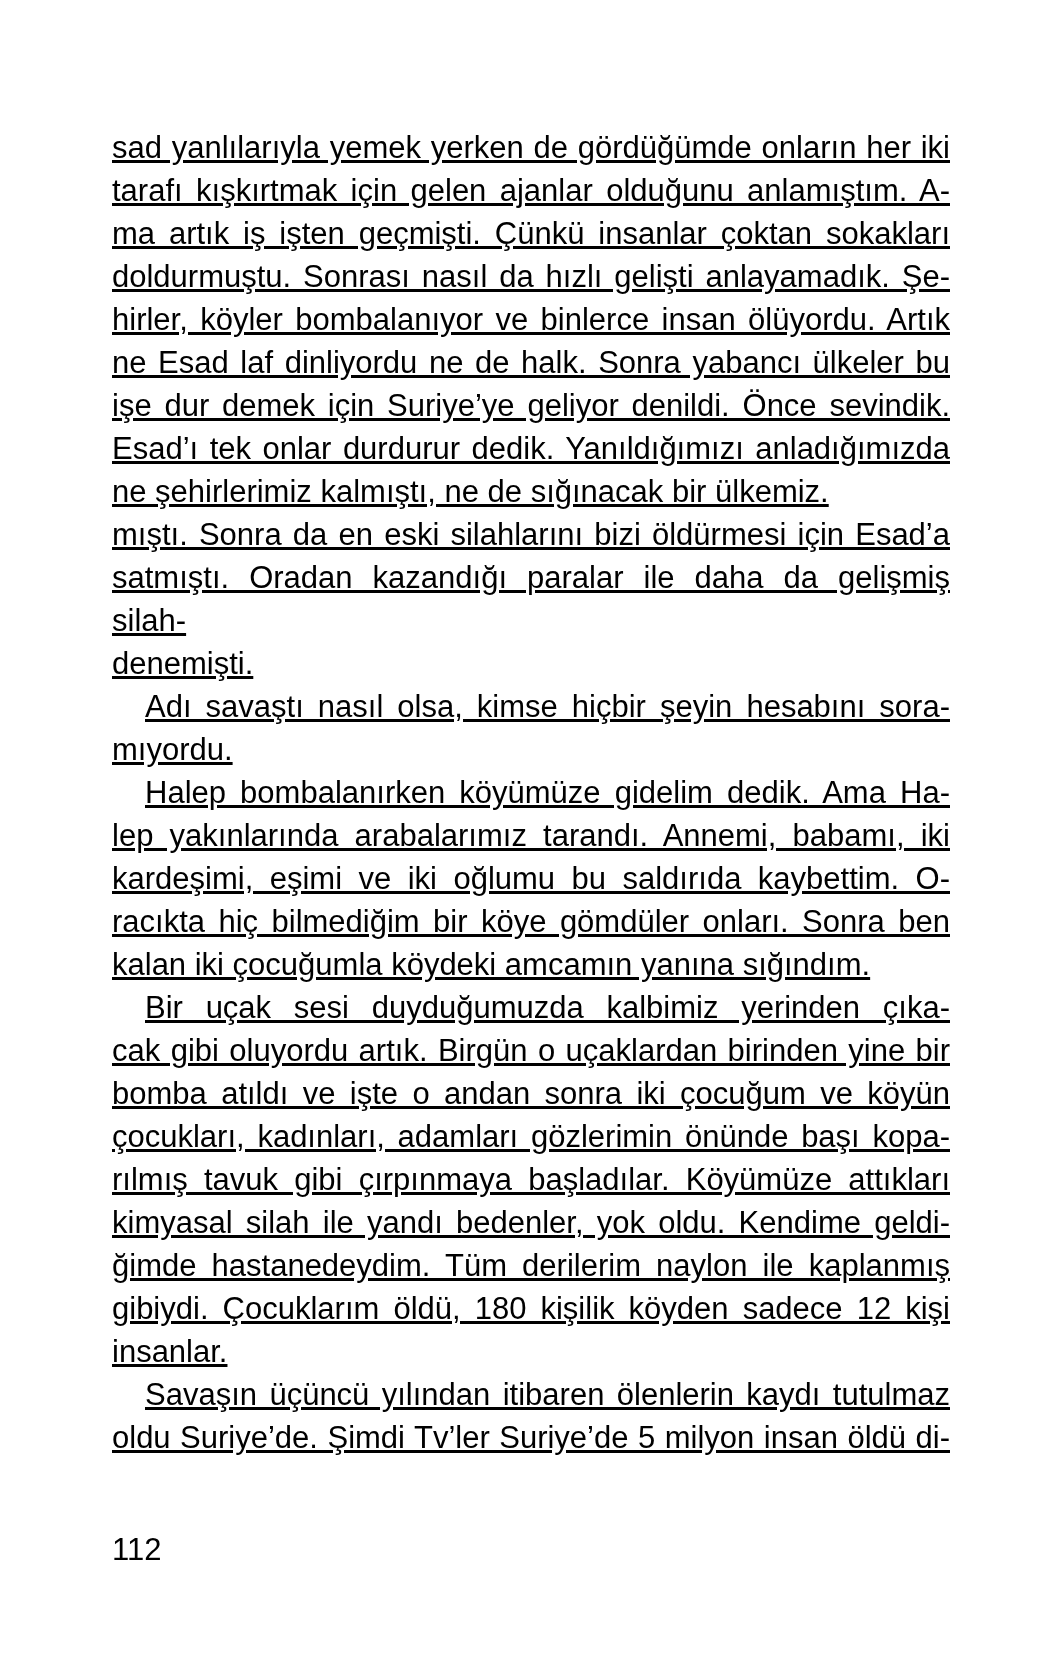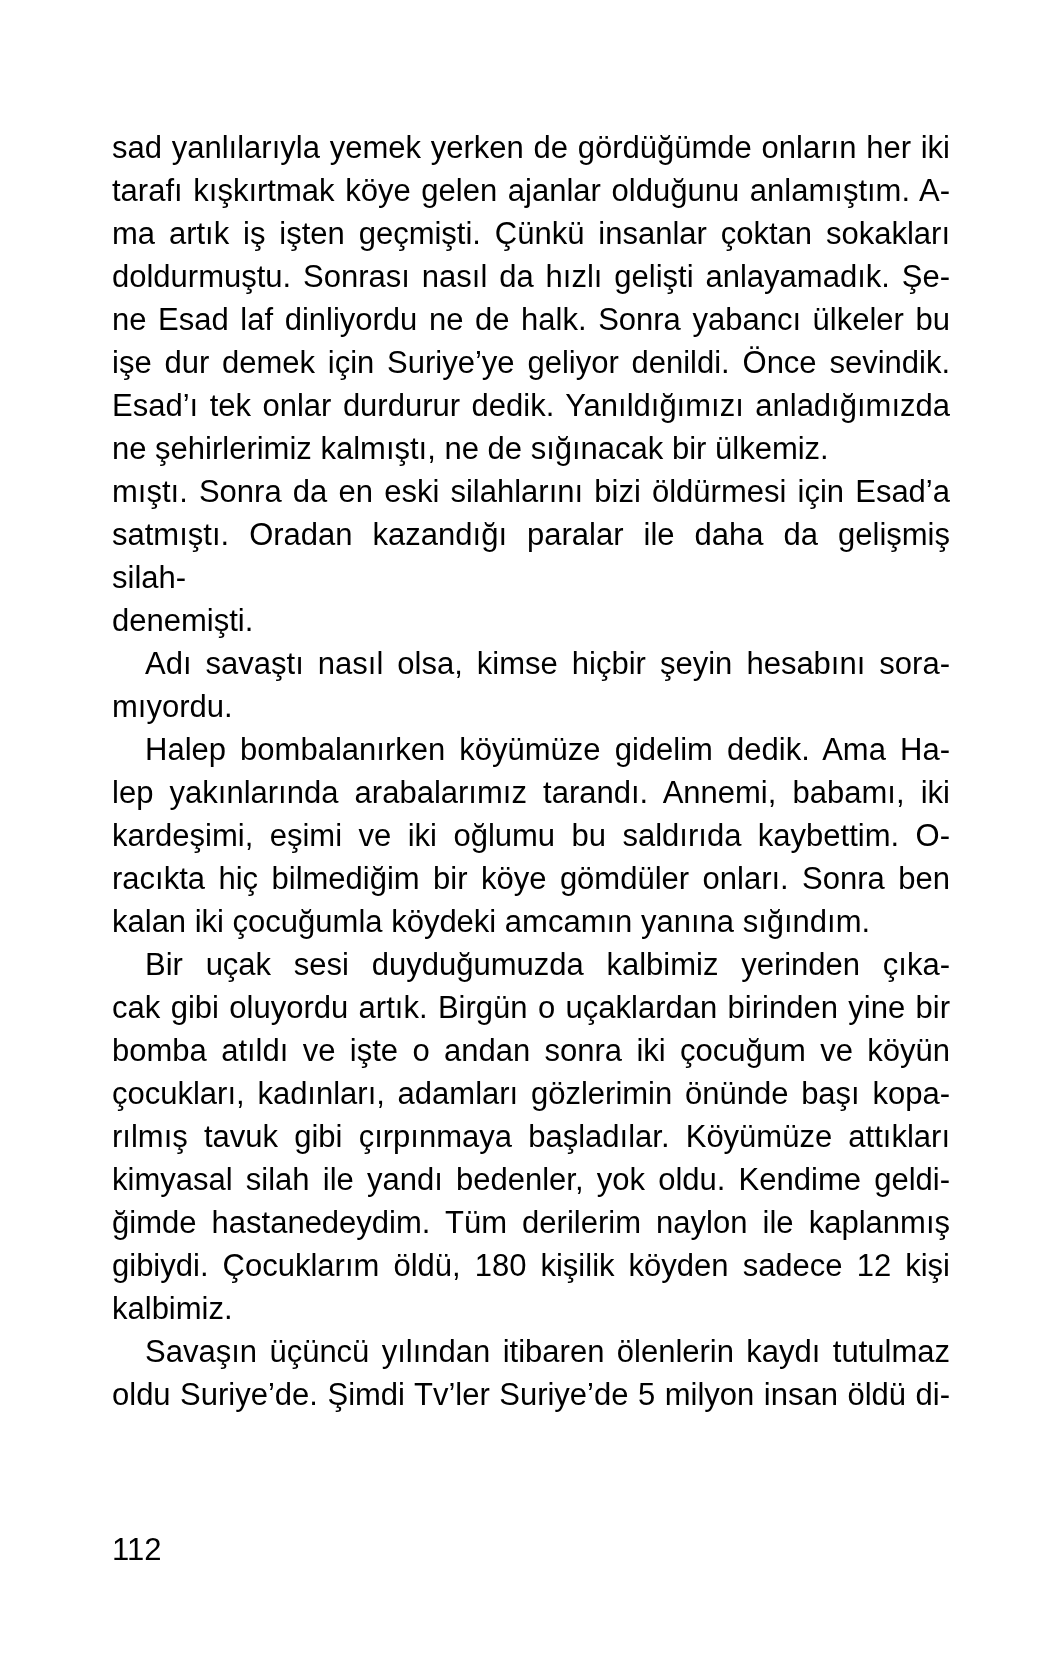--- a/index.html
+++ b/index.html
@@ -25,20 +25,21 @@
     font-weight: 400;
   }
   .paragraph {
     margin: 0;
     padding: 0;
   }
   .line {
     text-align: justify;
     text-align-last: justify;
     white-space: normal;
+    text-decoration: underline;
   }
   .line.last {
     text-align: center;
     text-align-last: left;
   }
   .line.indent {
     padding-left: 33px;
   }
   .page-number {
     position: absolute;
@@ -48,23 +49,24 @@
     line-height: 43px;
   }
 </style>
 </head>
 <body>
 
 <div class="text-block">
 
   <div class="paragraph">
     <div class="line">sad yanlılarıyla yemek yerken de gördüğümde onların her iki</div>
-    <div class="line">tarafı kışkırtmak köye gelen ajanlar olduğunu anlamıştım. A-</div>
+    <div class="line">tarafı kışkırtmak için gelen ajanlar olduğunu anlamıştım. A-</div>
     <div class="line">ma artık iş işten geçmişti. Çünkü insanlar çoktan sokakları</div>
     <div class="line">doldurmuştu. Sonrası nasıl da hızlı gelişti anlayamadık. Şe-</div>
+    <div class="line">hirler, köyler bombalanıyor ve binlerce insan ölüyordu. Artık</div>
     <div class="line">ne Esad laf dinliyordu ne de halk. Sonra yabancı ülkeler bu</div>
     <div class="line">işe dur demek için Suriye’ye geliyor denildi. Önce sevindik.</div>
     <div class="line">Esad’ı tek onlar durdurur dedik. Yanıldığımızı anladığımızda</div>
     <div class="line last">ne şehirlerimiz kalmıştı, ne de sığınacak bir ülkemiz.</div>
   </div>
 
   <div class="paragraph">
     <div class="line">mıştı. Sonra da en eski silahlarını bizi öldürmesi için Esad’a</div>
     <div class="line">satmıştı. Oradan kazandığı paralar ile daha da gelişmiş silah-</div>
     <div class="line last">denemişti.</div>
@@ -85,21 +87,21 @@
 
   <div class="paragraph">
     <div class="line indent">Bir uçak sesi duyduğumuzda kalbimiz yerinden çıka-</div>
     <div class="line">cak gibi oluyordu artık. Birgün o uçaklardan birinden yine bir</div>
     <div class="line">bomba atıldı ve işte o andan sonra iki çocuğum ve köyün</div>
     <div class="line">çocukları, kadınları, adamları gözlerimin önünde başı kopa-</div>
     <div class="line">rılmış tavuk gibi çırpınmaya başladılar. Köyümüze attıkları</div>
     <div class="line">kimyasal silah ile yandı bedenler, yok oldu. Kendime geldi-</div>
     <div class="line">ğimde hastanedeydim. Tüm derilerim naylon ile kaplanmış</div>
     <div class="line">gibiydi. Çocuklarım öldü, 180 kişilik köyden sadece 12 kişi</div>
-    <div class="line last">kalbimiz.</div>
+    <div class="line last">insanlar.</div>
   </div>
 
   <div class="paragraph">
     <div class="line indent">Savaşın üçüncü yılından itibaren ölenlerin kaydı tutulmaz</div>
     <div class="line">oldu Suriye’de. Şimdi Tv’ler Suriye’de 5 milyon insan öldü di-</div>
   </div>
 
 </div>
 
 <div class="page-number">112</div>

